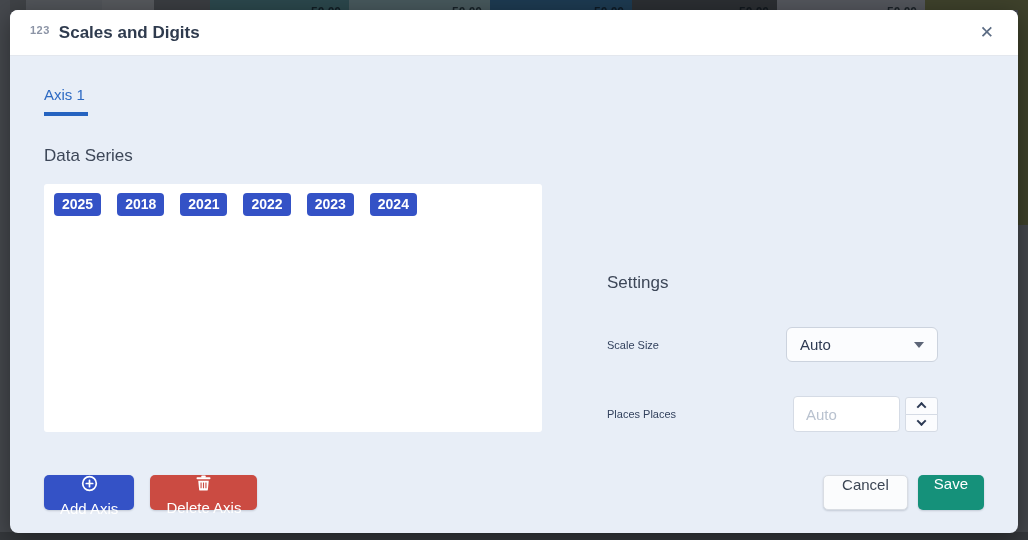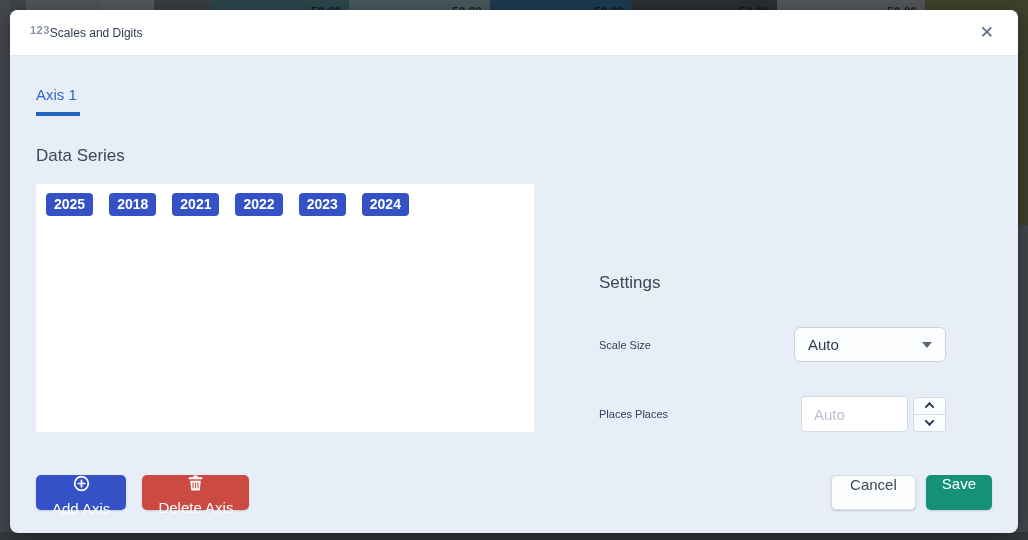--- a/index.html
+++ b/index.html
@@ -16,25 +16,25 @@
   .bd-right-olive { position:absolute; top:0; right:0; width:10px; height:225px; background:#3e412b; }
   .bd-right-gray  { position:absolute; top:225px; right:0; width:10px; height:315px; background:#44474c; }
   .bd-bottom { position:absolute; bottom:0; left:0; width:1028px; height:8px; background:#35383c; }
 
   
   .modal { position:absolute; left:10px; top:10px; width:1008px; height:523px;
            border-radius:8px; overflow:hidden; display:flex; flex-direction:column;
            background:#e8eef7; box-shadow:0 6px 24px rgba(0,0,0,.4); }
   .modal-header { flex:0 0 46px; background:#ffffff; border-bottom:1px solid #e3e7ee;
                   display:flex; align-items:center; padding:0 20px; }
-  .hdr-badge { font-size:11px; font-weight:700; color:#8c94a6; margin-top:-6px; letter-spacing:.5px; }
-  .hdr-title { font-size:12px; font-weight:400; color:#2f3b4e; flex:1; }
+  .hdr-badge { font-size:11px; font-weight:700; color:#8c94a6; margin-right:9px; margin-top:-6px; letter-spacing:.5px; }
+  .hdr-title { font-size:17px; font-weight:700; color:#2f3b4e; flex:1; }
   .close-btn { background:none; border:none; cursor:pointer; font-size:17px; color:#5b6b83; line-height:1; padding:2px 4px; }
 
-  .modal-body { flex:1; display:flex; flex-direction:column; padding:0 26px; }
+  .modal-body { flex:1; display:flex; flex-direction:column; padding:0 34px; }
 
   .tab-row { margin-top:30px; }
   .tab { display:inline-block; font-size:15px; color:var(--tab-blue,#2e6ac3); cursor:pointer;
          padding:0 3px 9px 0; border-bottom:4px solid #2563c0; }
 
   .columns { display:flex; margin-top:30px; align-items:flex-end; }
   .col-left { width:498px; flex:0 0 498px; }
   .v-divider { width:1px; background:#c7cfda; margin-left:33px; }
   .col-right { flex:1; padding-left:31px; padding-right:46px; }
 

